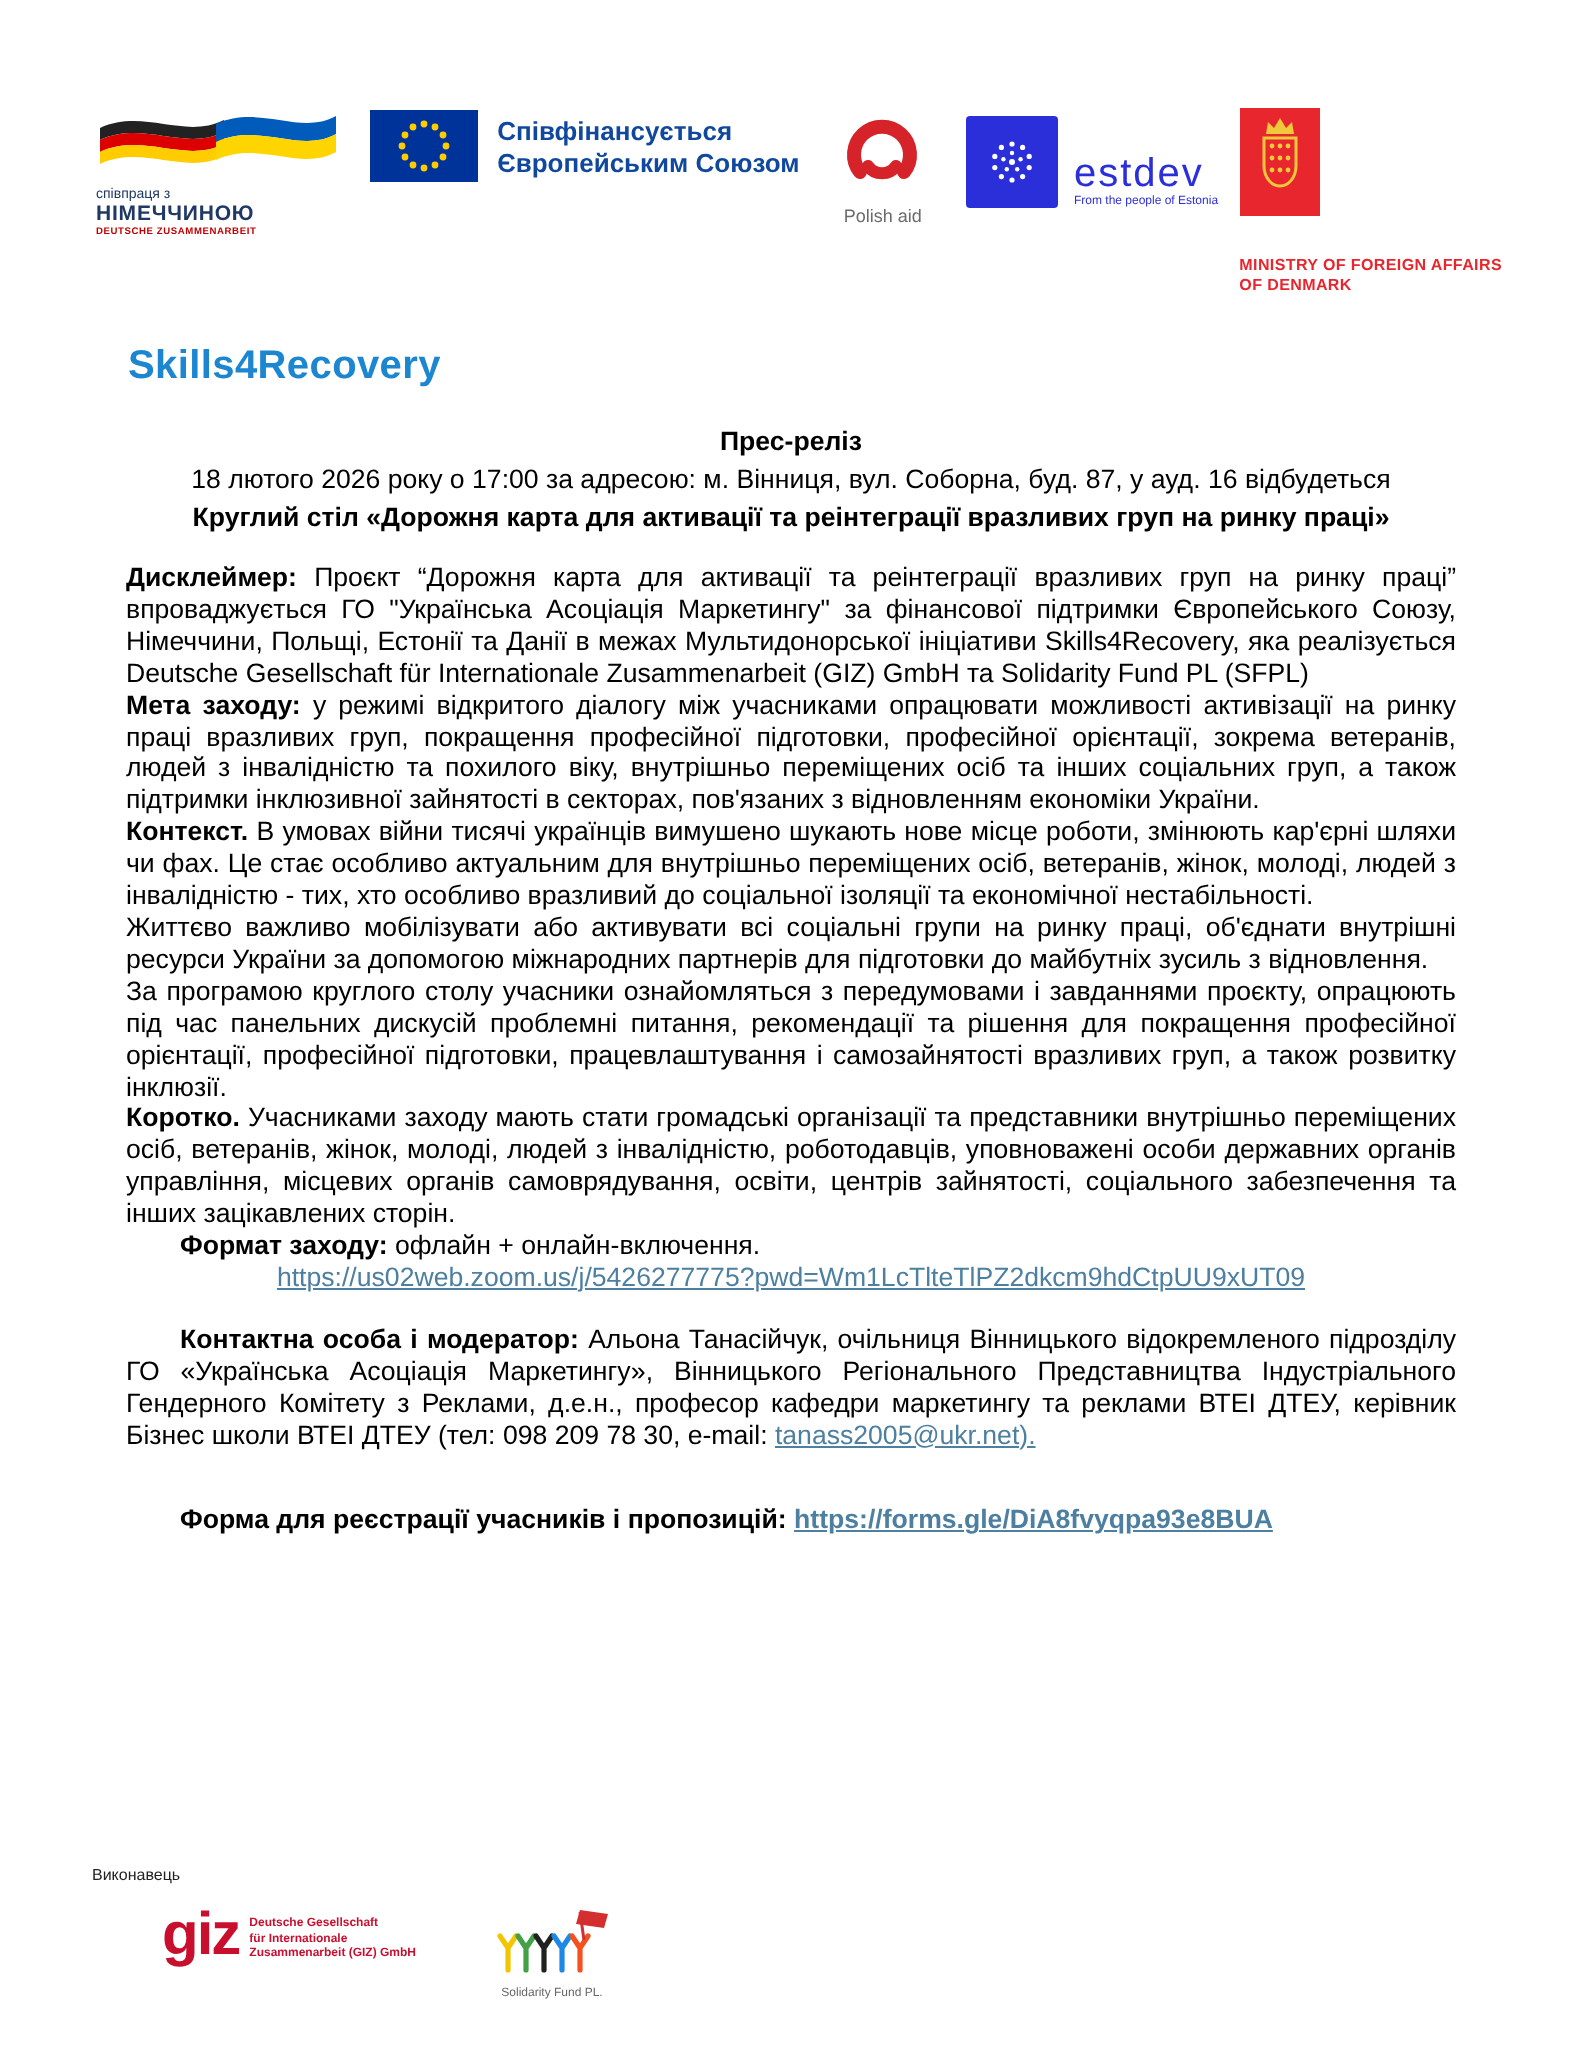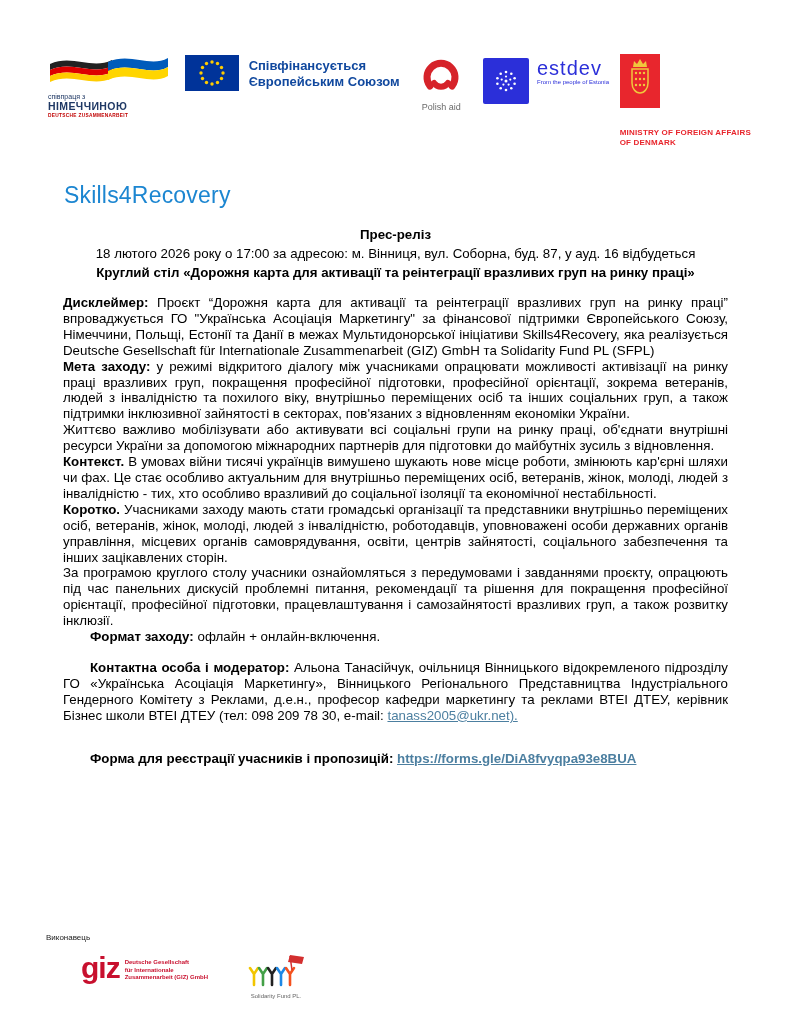--- a/index.html
+++ b/index.html
@@ -11,27 +11,27 @@
   .header-logos{display:flex;justify-content:space-between;align-items:flex-start;padding:52px 40px 0 46px;}
   .logo{flex:0 0 auto;}
   .german{width:128px;}
   .german .g1{font-size:7px;color:#1F3864;margin-top:1px;padding-left:2px;}
   .german .g2{font-size:10.5px;font-weight:bold;color:#1F3864;letter-spacing:0.4px;padding-left:2px;}
   .german .g3{font-size:4.8px;color:#C00000;font-weight:bold;letter-spacing:0.3px;padding-left:2px;margin-top:1px;}
   .eu{display:flex;gap:10px;align-items:center;margin-top:3px;}
   .eu-text{font-size:13px;font-weight:bold;color:#10489E;line-height:16px;padding-top:2px;}
   .polish{text-align:center;margin-top:2px;width:62px;}
   .polish .p-caption{font-size:9px;color:#6b6b6b;margin-top:0px;}
-  .estdev{display:flex;gap:8px;align-items:flex-start;margin-top:6px;}
+  .estdev{display:flex;gap:8px;align-items:flex-end;margin-top:6px;}
   .estdev-text .e-word{font-size:20px;color:#2B2FD9;letter-spacing:1px;line-height:20px;font-weight:500;}
   .estdev-text .e-tag{font-size:6px;color:#2B2FD9;margin-top:1px;}
   .denmark{display:flex;gap:8px;align-items:flex-start;margin-top:2px;flex-direction:column;}
   .dk-text{font-size:8px;font-weight:bold;color:#E8262D;line-height:10px;padding-top:12px;letter-spacing:0.2px;}
   
-  .brand{margin:34px 0 0 64px;font-size:23px;font-weight:normal;color:#1C86D1;letter-spacing:0.2px;}
+  .brand{margin:24px 0 0 64px;font-size:20px;font-weight:bold;color:#1C86D1;letter-spacing:0.2px;}
   
   .doc{margin:16px 63px 0 63px;}
   .intro p{margin:0;text-align:center;font-size:13.3px;line-height:19px;}
   .bold{font-weight:bold;}
   .bodytext{margin-top:13px;}
   .bodytext p{margin:0;text-align:justify;font-size:13.3px;line-height:15.9px;}
   .indent{text-indent:27px;}
   .online-head{margin-top:15px !important;text-align:center !important;font-weight:bold;}
   .online-link{text-align:center !important;}
   a.link{color:#4C7FA0;text-decoration:underline;cursor:pointer;}
@@ -158,26 +158,27 @@
 <div class="doc">
   <div class="intro">
     <p class="bold">Прес-реліз</p>
     <p>18 лютого 2026 року о 17:00 за адресою: м. Вінниця, вул. Соборна, буд. 87, у ауд. 16 відбудеться</p>
     <p class="bold">Круглий стіл «Дорожня карта для активації та реінтеграції вразливих груп на ринку праці»</p>
   </div>
 
   <div class="bodytext">
     <p><b>Дисклеймер:</b> <span>Проєкт “Дорожня карта для активації та реінтеграції вразливих груп на ринку праці” впроваджується ГО "Українська Асоціація Маркетингу" за фінансової підтримки Європейського Союзу, Німеччини, Польщі, Естонії та Данії в межах Мультидонорської ініціативи Skills4Recovery, яка реалізується Deutsche Gesellschaft für Internationale Zusammenarbeit (GIZ) GmbH та Solidarity Fund PL (SFPL)</span></p>
     <p><b>Мета заходу:</b> <span>у режимі відкритого діалогу між учасниками опрацювати можливості активізації на ринку праці вразливих груп, покращення професійної підготовки, професійної орієнтації, зокрема ветеранів, людей з інвалідністю та похилого віку, внутрішньо переміщених осіб та інших соціальних груп, а також підтримки інклюзивної зайнятості в секторах, пов'язаних з відновленням економіки України.</span></p>
+    <p><b>Контекст.</b> <span>В умовах війни тисячі українців вимушено шукають нове місце роботи, змінюють кар'єрні шляхи чи фах. Це стає особливо актуальним для внутрішньо переміщених осіб, ветеранів, жінок, молоді, людей з інвалідністю - тих, хто особливо вразливий до соціальної ізоляції та економічної нестабільності.</span></p>
     <p>Життєво важливо мобілізувати або активувати всі соціальні групи на ринку праці, об'єднати внутрішні ресурси України за допомогою міжнародних партнерів для підготовки до майбутніх зусиль з відновлення.</p>
-    <p><b>Контекст.</b> <span>В умовах війни тисячі українців вимушено шукають нове місце роботи, змінюють кар'єрні шляхи чи фах. Це стає особливо актуальним для внутрішньо переміщених осіб, ветеранів, жінок, молоді, людей з інвалідністю - тих, хто особливо вразливий до соціальної ізоляції та економічної нестабільності.</span></p>
+    <p>За програмою круглого столу учасники ознайомляться з передумовами і завданнями проєкту, опрацюють під час панельних дискусій проблемні питання, рекомендації та рішення для покращення професійної орієнтації, професійної підготовки, працевлаштування і самозайнятості вразливих груп, а також розвитку інклюзії.</p>
     <p><b>Коротко.</b> <span>Учасниками заходу мають стати громадські організації та представники внутрішньо переміщених осіб, ветеранів, жінок, молоді, людей з інвалідністю, роботодавців, уповноважені особи державних органів управління, місцевих органів самоврядування, освіти, центрів зайнятості, соціального забезпечення та інших зацікавлених сторін.</span></p>
-    <p>За програмою круглого столу учасники ознайомляться з передумовами і завданнями проєкту, опрацюють під час панельних дискусій проблемні питання, рекомендації та рішення для покращення професійної орієнтації, професійної підготовки, працевлаштування і самозайнятості вразливих груп, а також розвитку інклюзії.</p>
     <p class="indent"><b>Формат заходу:</b> <span>офлайн + онлайн-включення.</span></p>
 
+    <p class="online-link"><a class="link">https://us02web.zoom.us/j/5426277775?pwd=Wm1LcTlteTlPZ2dkcm9hdCtpUU9xUT09</a></p>
 
     <p class="indent contact"><b>Контактна особа і модератор:</b> <span>Альона Танасійчук, очільниця Вінницького відокремленого підрозділу ГО «Українська Асоціація Маркетингу», Вінницького Регіонального Представництва Індустріального Гендерного Комітету з Реклами, д.е.н., професор кафедри маркетингу та реклами ВТЕІ ДТЕУ, керівник Бізнес школи ВТЕІ ДТЕУ (тел: 098 209 78 30, e-mail: </span><a class="link">tanass2005@ukr.net).</a></p>
 
     <p class="indent reg"><b>Форма для реєстрації учасників і пропозицій:</b> <a class="link">https://forms.gle/DiA8fvyqpa93e8BUA</a></p>
   </div>
 </div>
 
 <div class="footer">
   <div class="f-left">
     <div class="f-label">Виконавець</div>

